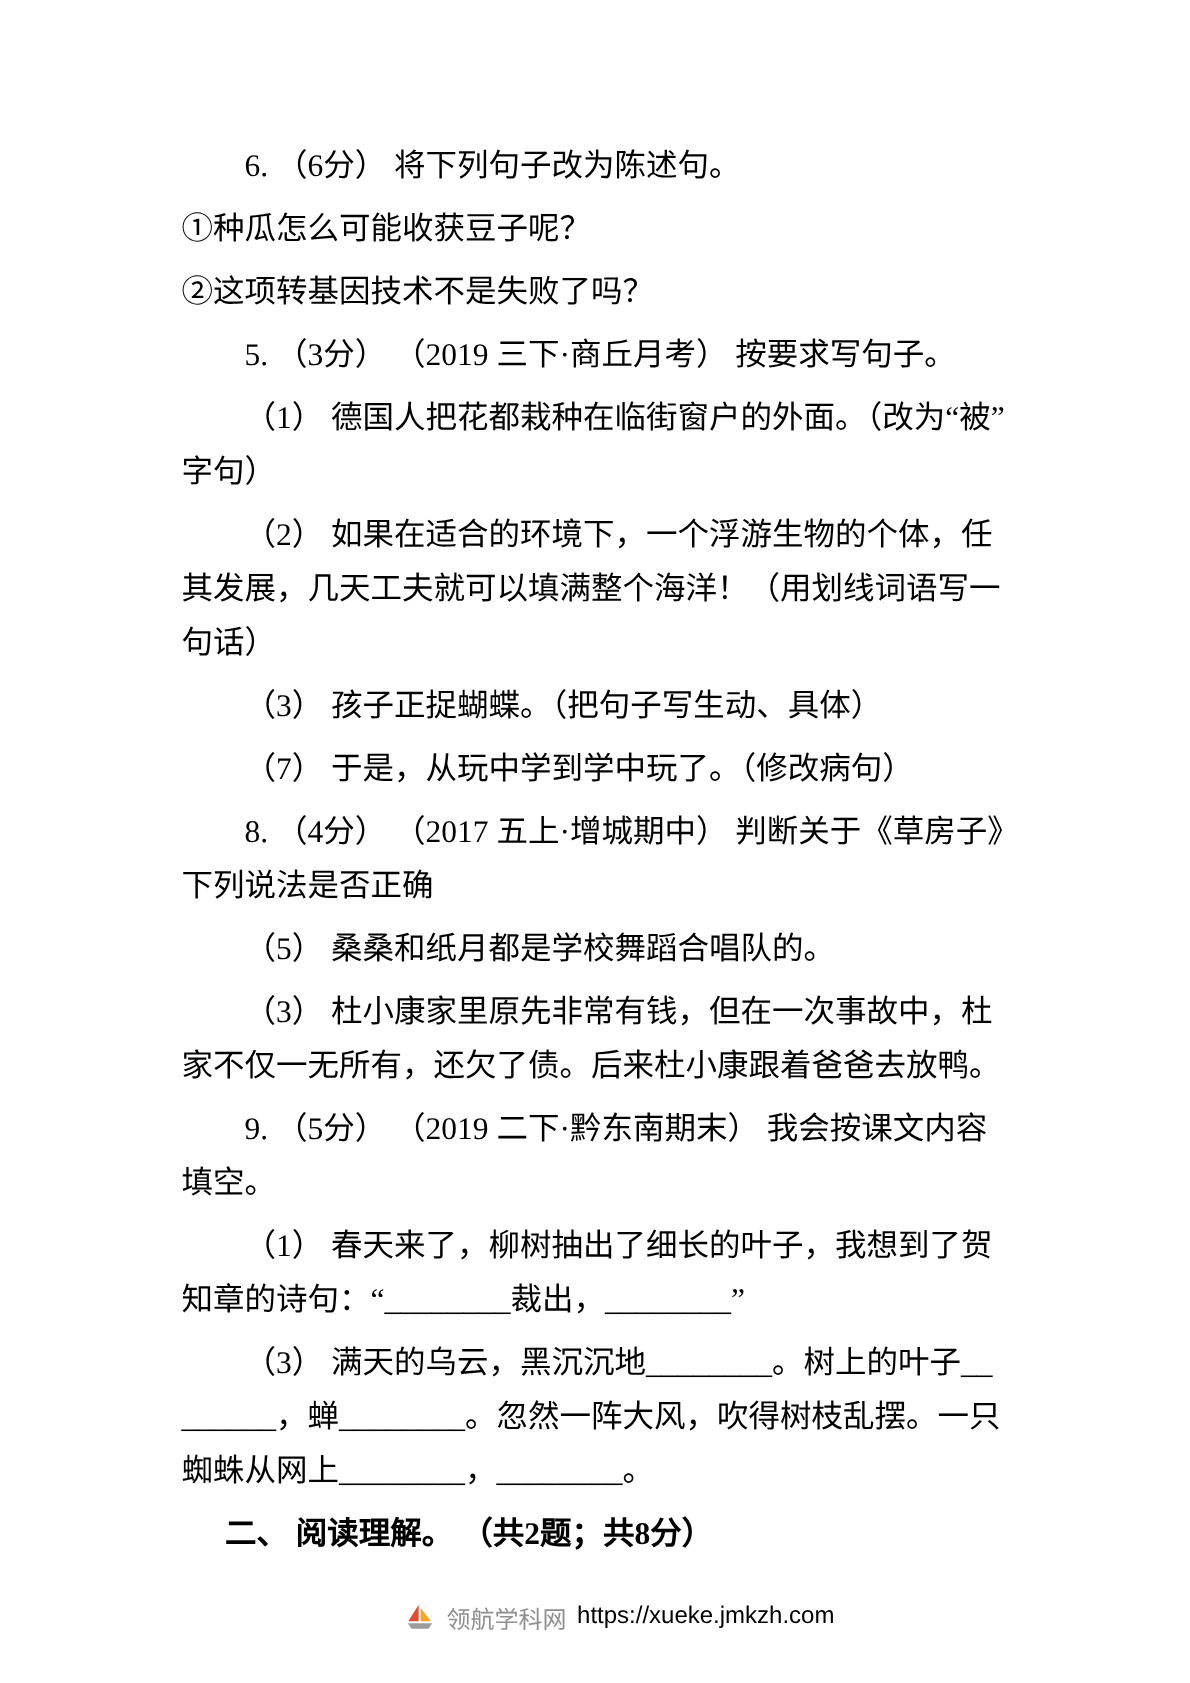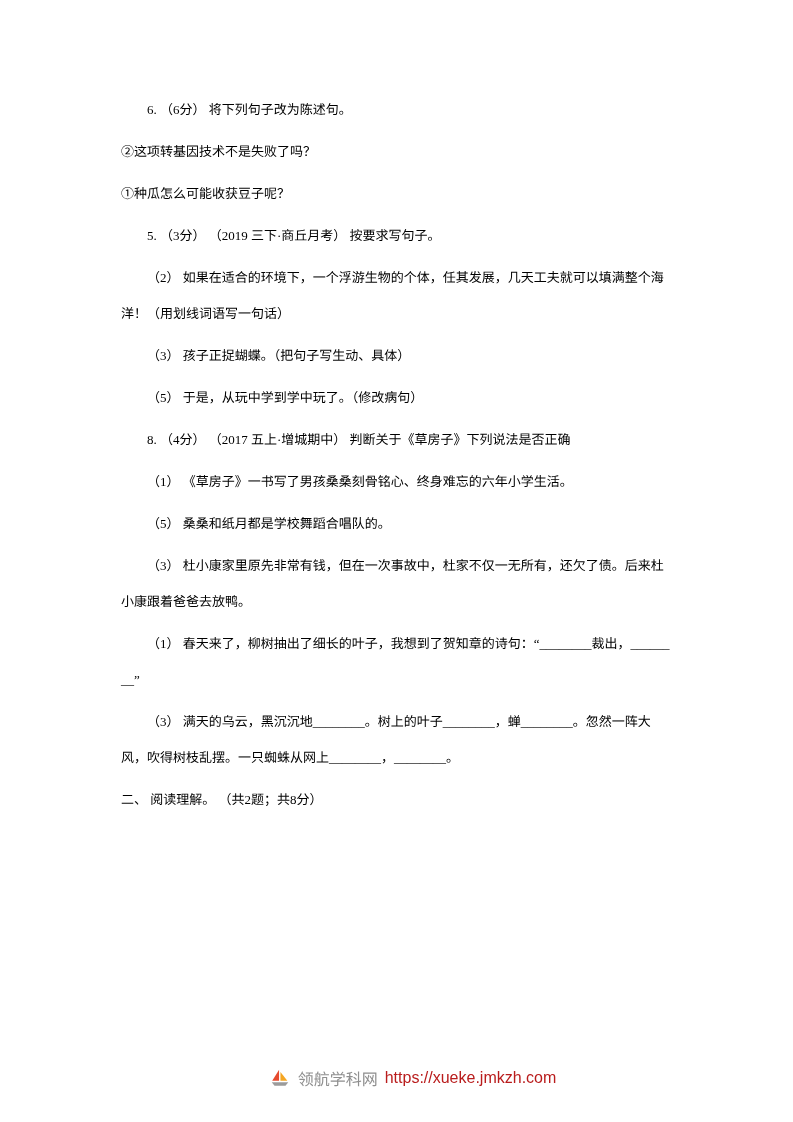--- a/index.html
+++ b/index.html
@@ -22,31 +22,32 @@
     background: #ffffff;
   }
   .content {
     position: absolute;
     top: 92px;
     left: 121px;
     width: 551px;
   }
   p.line {
     margin: 0 0 6px 0;
-    font-size: 13px;
+    font-size: 21px;
     line-height: 36px;
     text-indent: 2em;
     word-break: break-all;
     white-space: normal;
   }
   p.line.flush {
     text-indent: 0;
   }
   p.line.bold {
-    font-weight: normal;
+    font-weight: bold;
+    margin-left: 29px;
   }
   .footer {
     position: absolute;
     top: 1062px;
     left: 0;
     width: 793px;
     height: 32px;
     display: flex;
     align-items: center;
     justify-content: center;
@@ -60,41 +61,42 @@
     width: 22px;
     height: 22px;
     display: inline-flex;
     align-items: center;
     justify-content: center;
   }
   .footer .site {
     color: #8f8f8f;
   }
   .footer .url {
-    color: #b91c1c;
+    color: #000000;
     text-align: center;
   }
 </style>
 </head>
 <body>
 
 <div class="page">
 
   <div class="content">
     <p class="line">6. （6分） 将下列句子改为陈述句。</p>
+    <p class="line flush">①种瓜怎么可能收获豆子呢？</p>
     <p class="line flush">②这项转基因技术不是失败了吗？</p>
-    <p class="line flush">①种瓜怎么可能收获豆子呢？</p>
     <p class="line">5. （3分） （2019 三下·商丘月考） 按要求写句子。</p>
+    <p class="line">（1） 德国人把花都栽种在临街窗户的外面。（改为“被”字句）</p>
     <p class="line">（2） 如果在适合的环境下，一个浮游生物的个体，任其发展，几天工夫就可以填满整个海洋！（用划线词语写一句话）</p>
     <p class="line">（3） 孩子正捉蝴蝶。（把句子写生动、具体）</p>
-    <p class="line">（5） 于是，从玩中学到学中玩了。（修改病句）</p>
+    <p class="line">（7） 于是，从玩中学到学中玩了。（修改病句）</p>
     <p class="line">8. （4分） （2017 五上·增城期中） 判断关于《草房子》下列说法是否正确</p>
-    <p class="line">（1） 《草房子》一书写了男孩桑桑刻骨铭心、终身难忘的六年小学生活。</p>
     <p class="line">（5） 桑桑和纸月都是学校舞蹈合唱队的。</p>
     <p class="line">（3） 杜小康家里原先非常有钱，但在一次事故中，杜家不仅一无所有，还欠了债。后来杜小康跟着爸爸去放鸭。</p>
+    <p class="line">9. （5分） （2019 二下·黔东南期末） 我会按课文内容填空。</p>
     <p class="line">（1） 春天来了，柳树抽出了细长的叶子，我想到了贺知章的诗句：“________裁出，________”</p>
     <p class="line">（3） 满天的乌云，黑沉沉地________。树上的叶子________，蝉________。忽然一阵大风，吹得树枝乱摆。一只蜘蛛从网上________，________。</p>
     <p class="line flush bold">二、 阅读理解。 （共2题；共8分）</p>
   </div>
 
   <div class="footer">
     <span class="logo">
       <svg width="22" height="22" viewBox="0 0 24 24" aria-hidden="true">
         <path d="M11 3 L11 15 L3.5 15 Z" fill="#e64a2e"></path>
         <path d="M12.5 5.5 L12.5 15 L20 15 Z" fill="#f5a623"></path>

